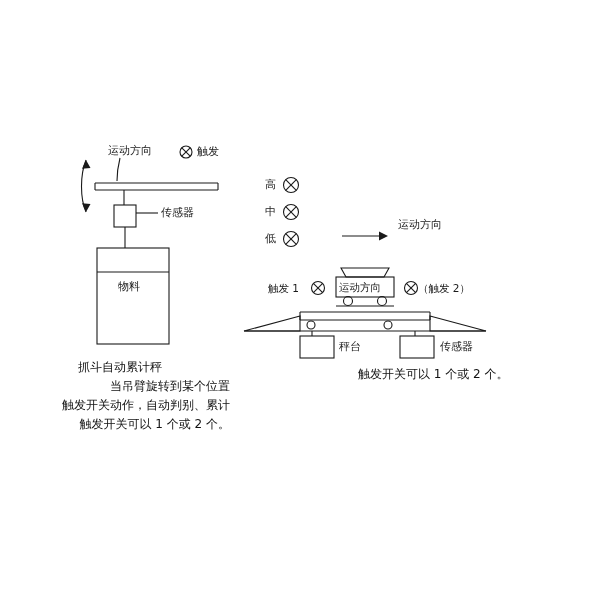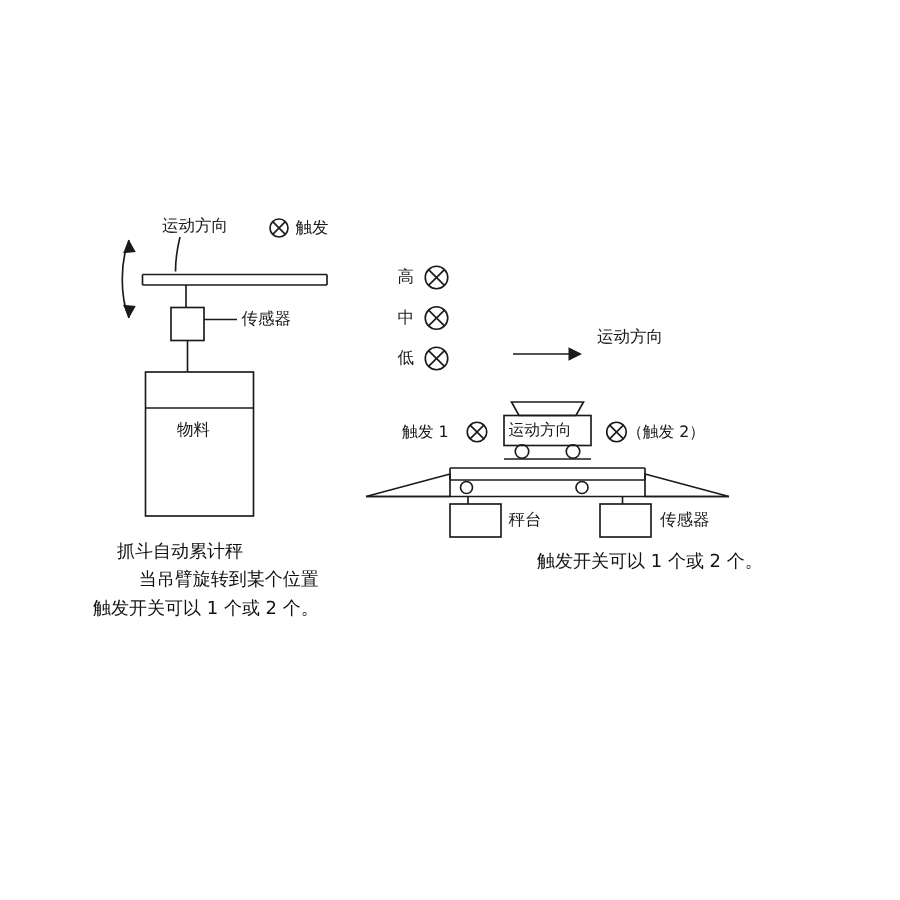--- a/index.html
+++ b/index.html
@@ -195,20 +195,21 @@
 
   <div class="lbl small" style="left:339px; top:280px;">运动方向</div>
 
   <div class="lbl" style="left:339px; top:340px;">秤台</div>
 
   <div class="lbl" style="left:440px; top:340px;">传感器</div>
 
   <div class="caption cap-left" style="left:62px; top:358px;">
     <span class="title">抓斗自动累计秤</span>
     <span class="line">当吊臂旋转到某个位置</span>
+    <span class="line">触发开关动作，自动判别、累计</span>
     <span class="line">触发开关可以 1 个或 2 个。</span>
   </div>
 
   <div class="caption cap-right" style="left:358px; top:365px;">
     <span class="line">触发开关可以 1 个或 2 个。</span>
   </div>
 
 </div>
 
 </body></html>

